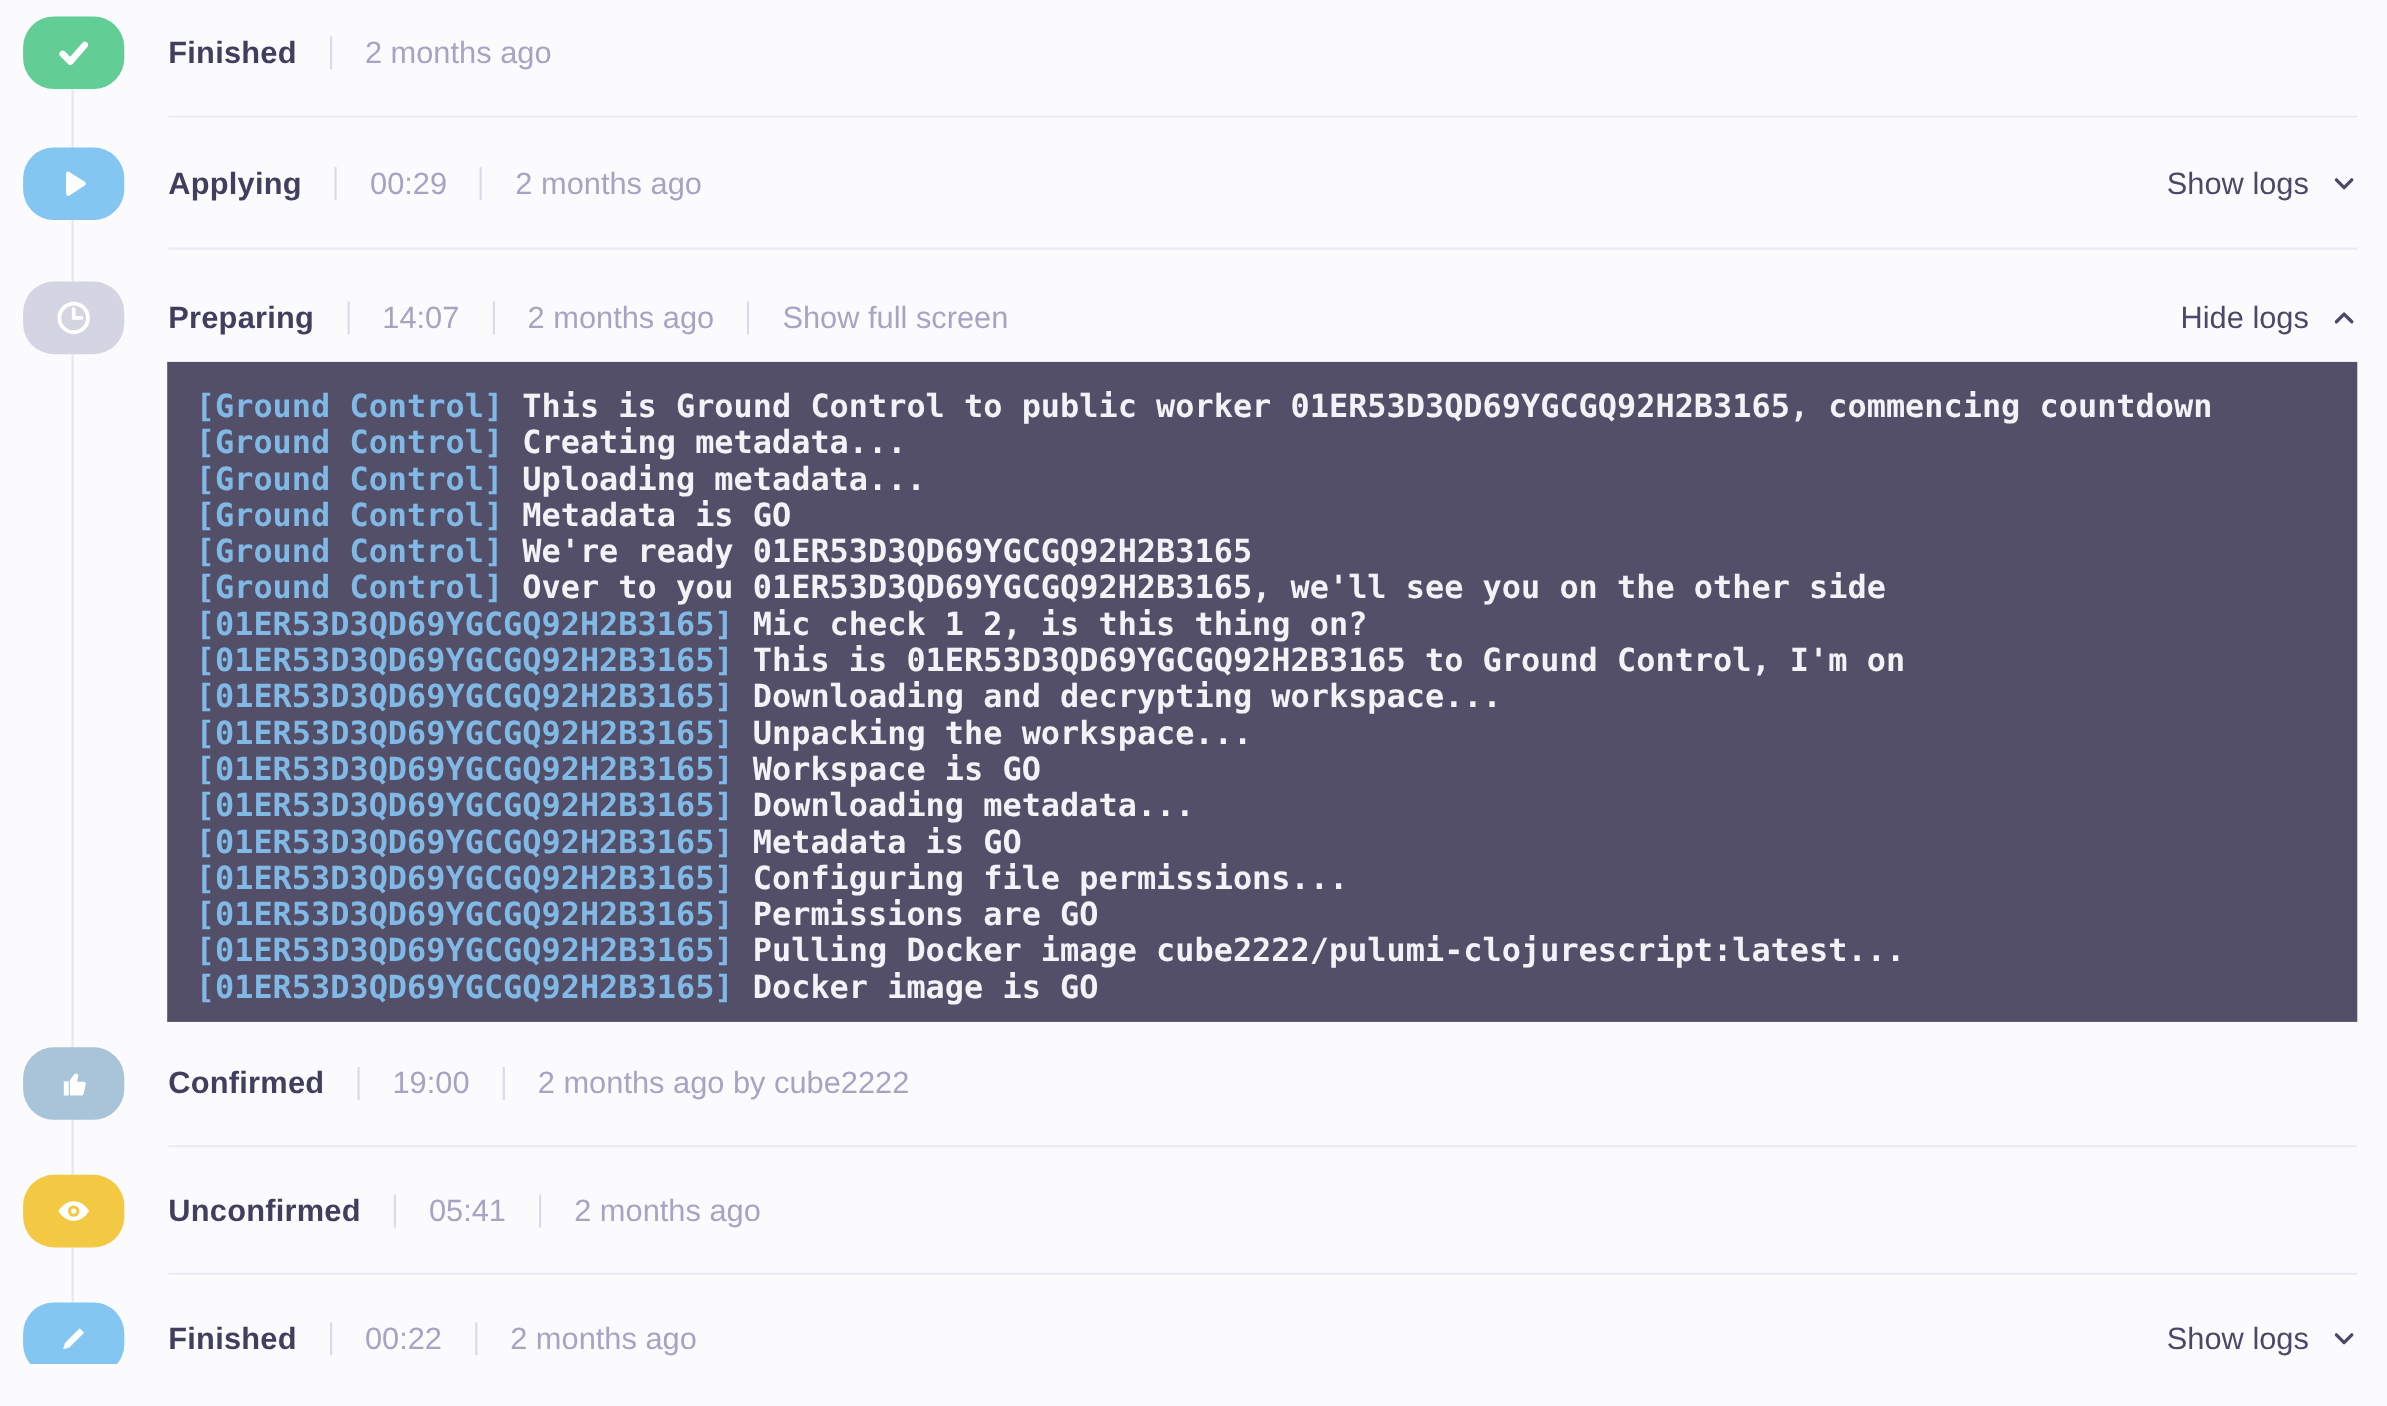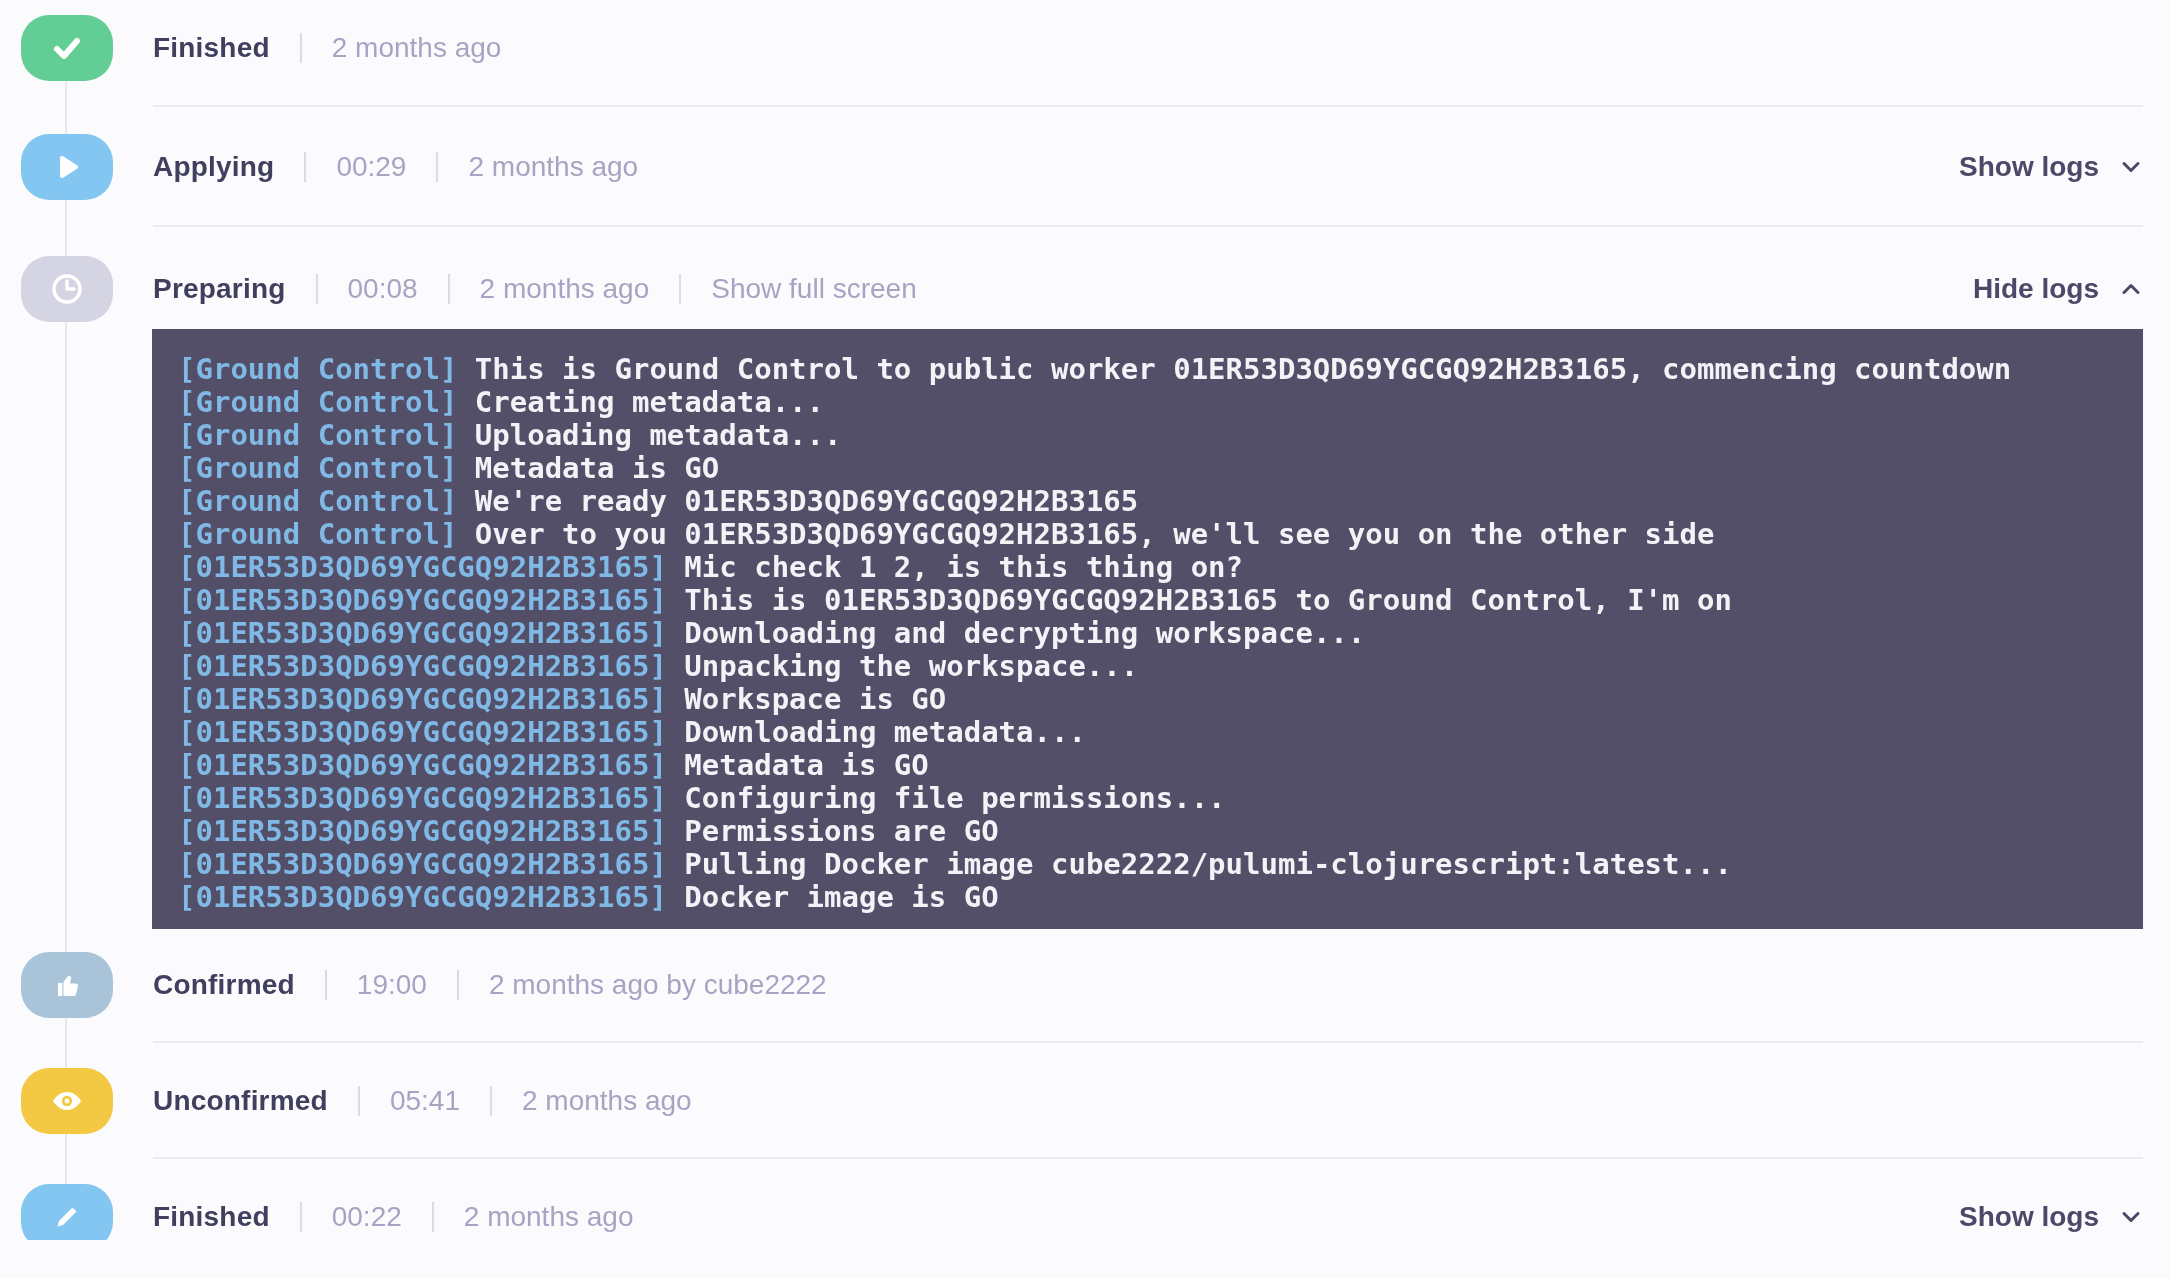--- a/index.html
+++ b/index.html
@@ -41,21 +41,21 @@
     font-size:28px; font-weight:700; color:#413f5e; letter-spacing:.2px;
   }
   .pipe{
     width:2px; height:30px; background:#dcdae8; flex:0 0 auto;
   }
   .meta{ font-size:28px; color:#a7a4c3; }
   .link-muted{ font-size:28px; color:#a7a4c3; cursor:pointer; }
   .action{
     margin-left:auto;
     display:flex; align-items:center; gap:18px;
-    font-size:28px; color:#4b4967; cursor:pointer;font-weight:bold;
+    font-size:28px; color:#4b4967; cursor:pointer;
   }
   .divider{
     position:absolute;
     left:153px; width:1990px; height:2px;
     background:#ebebf3;
     z-index:0;
   }
   .log-panel{
     position:absolute;
     left:152px; top:329px;
@@ -123,21 +123,21 @@
     <div class="pill" style="background: rgb(213, 212, 227);">
       <span>
         <svg class="icon-svg" width="40" height="40" viewBox="0 0 40 40">
             <circle cx="20" cy="20" r="13" fill="none" stroke="#ffffff" stroke-width="3.5"></circle>
             <path d="M20 12 L20 20 L27 20" fill="none" stroke="#ffffff" stroke-width="3.5" stroke-linecap="round" stroke-linejoin="round"></path>
           </svg>
       </span>
     </div>
     <div class="label">Preparing</div>
     <div class="pipe"></div>
-    <div class="meta">00:08</div>
+    <div class="meta">14:07</div>
     <div class="pipe"></div>
     <div class="meta">2 months ago</div>
     <div class="pipe"></div>
     <div class="link-muted">Show full screen</div>
     <div class="action">
       <span>Hide logs</span>
       <span>
         <svg class="icon-svg" width="28" height="28" viewBox="0 0 28 28">
             <path d="M7 17.5 L14 10.5 L21 17.5" fill="none" stroke="#4b4967" stroke-width="3" stroke-linecap="round" stroke-linejoin="round"></path>
           </svg>

